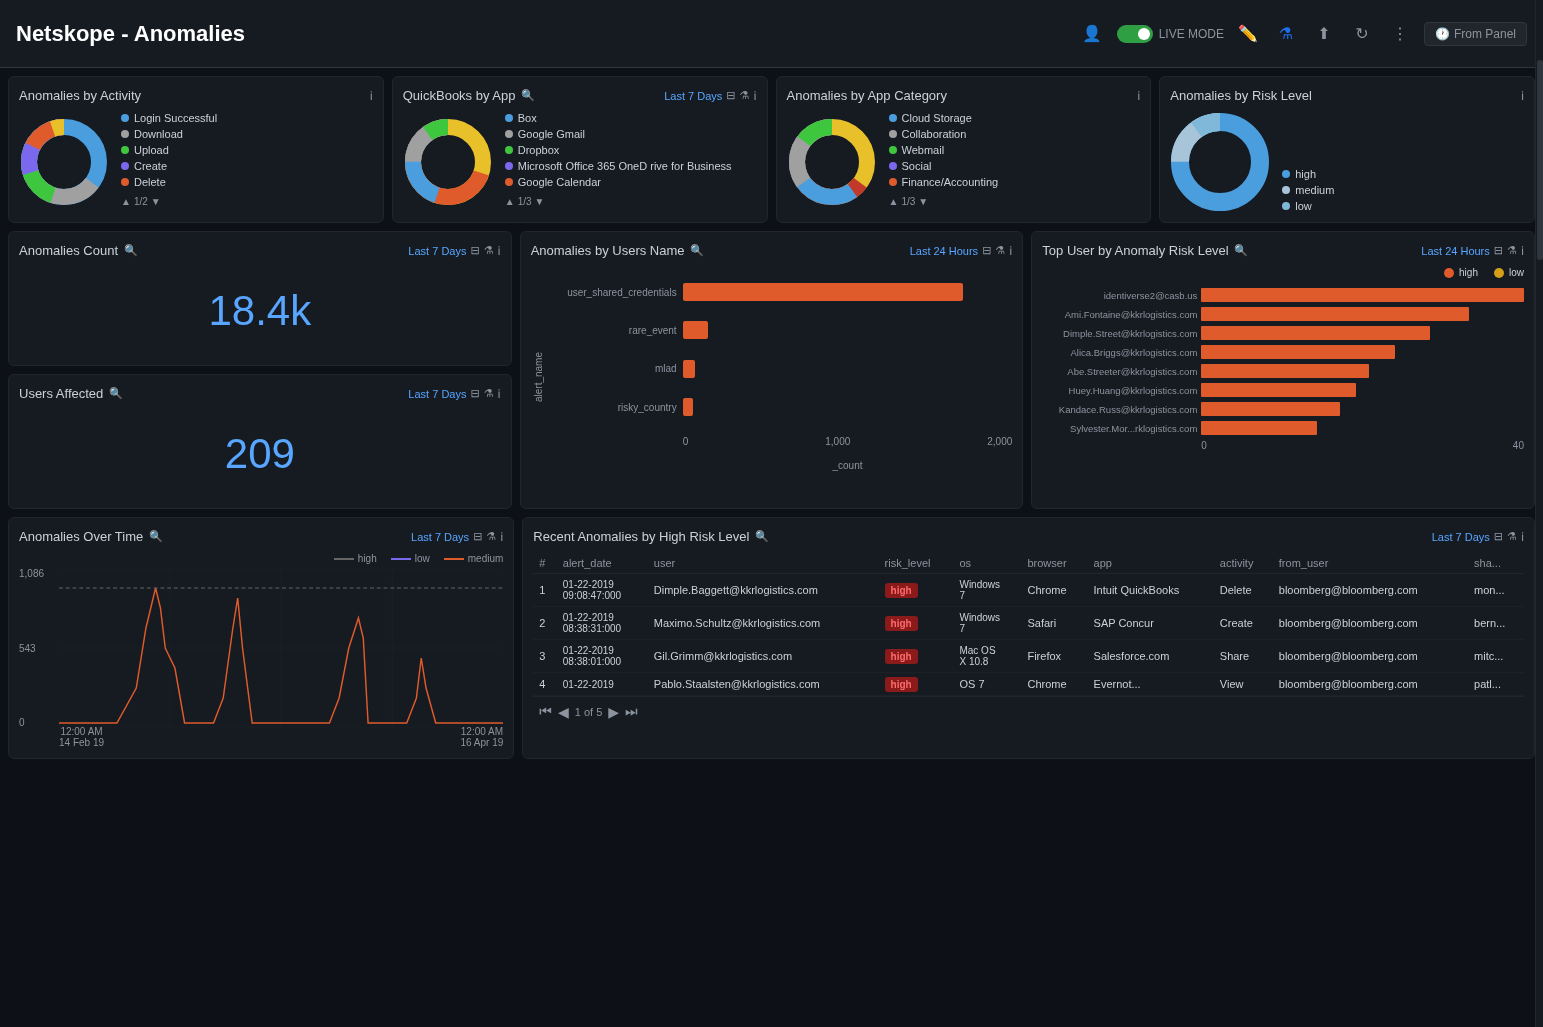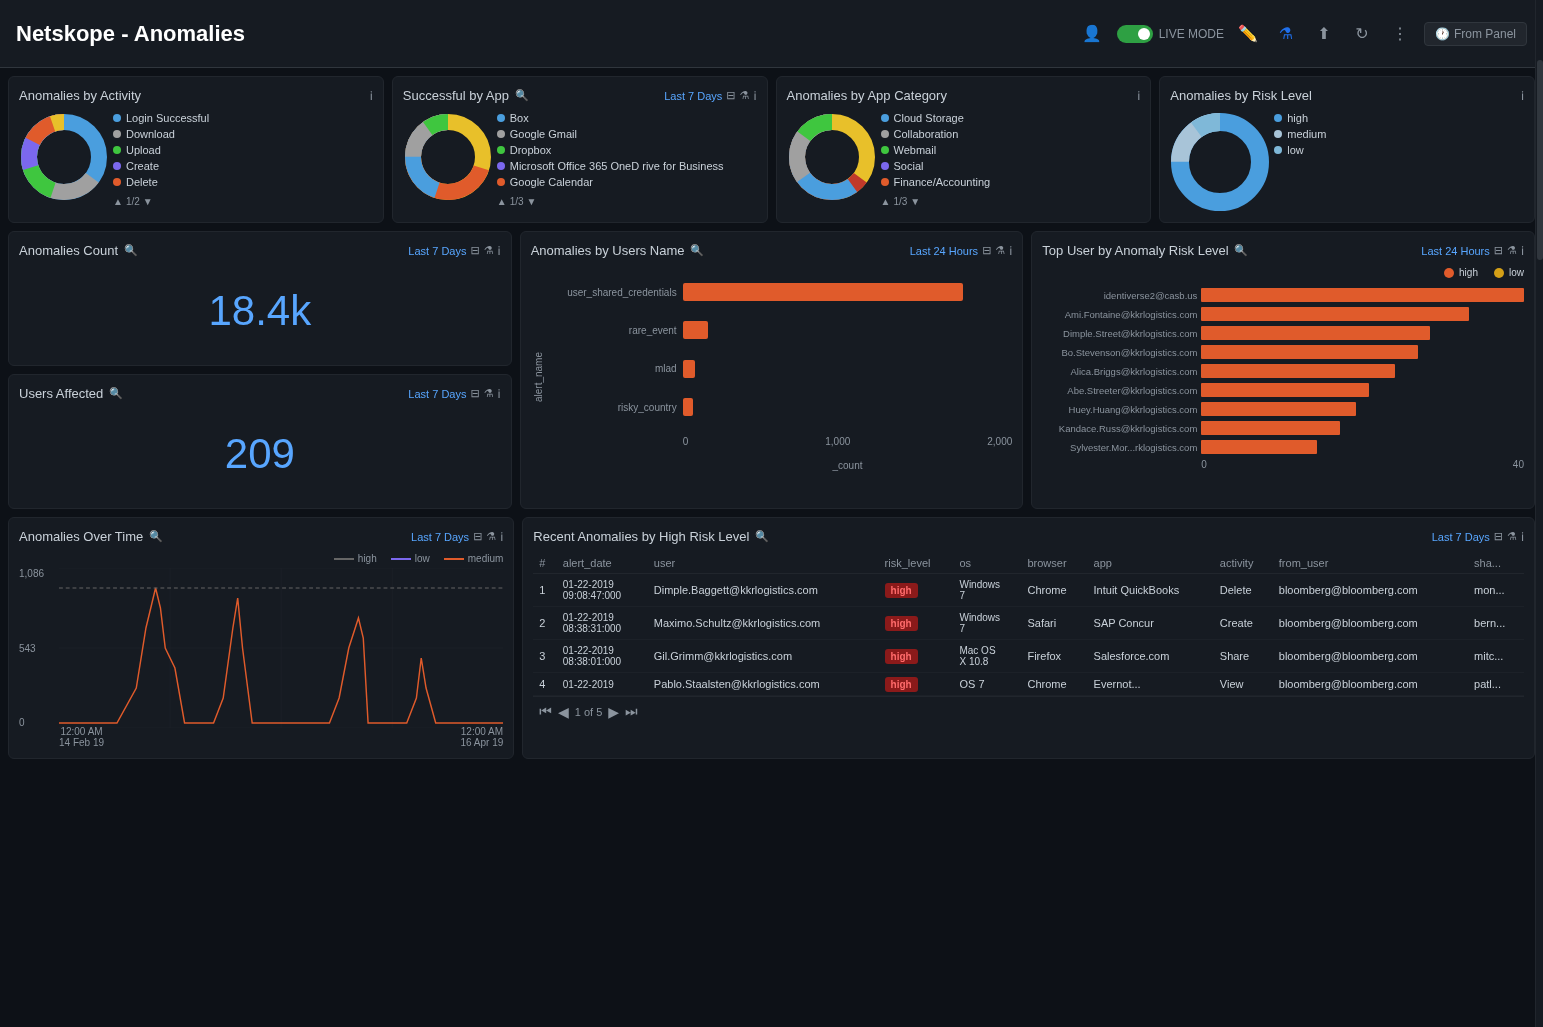--- a/index.html
+++ b/index.html
@@ -140,22 +140,22 @@
     .row3 {
       display: grid;
       grid-template-columns: 1fr 2fr;
       gap: 8px;
       padding: 8px;
     }
 
     
     .donut-wrapper {
       display: flex;
-      align-items: flex-start;
-      gap: 4px;
+      align-items: flex-end;
+      gap: 12px;
     }
     .donut-legend {
       display: flex;
       flex-direction: column;
       gap: 4px;
       font-size: 11px;
     }
     .legend-item {
       display: flex;
       align-items: center;
@@ -351,21 +351,21 @@
           <span>▲</span>
           <span>1/2</span>
           <span>▼</span>
         </div>
       </div>
     </div>
   </div>
 
   <div class="panel">
     <div class="panel-title">
-      <span>Successful by App</span>
+      <span>QuickBooks by App</span>
       <span class="small-icon">🔍</span>
       <div class="panel-title-controls">
         <span class="panel-badge">Last 7 Days</span>
         <span class="small-icon">⊟</span>
         <span class="small-icon">⚗</span>
         <span class="info-icon">ℹ</span>
       </div>
     </div>
     <div class="donut-wrapper">
       <svg width="90" height="90" viewBox="0 0 90 90">
@@ -593,26 +593,20 @@
       <div class="tu-row">
         <span class="tu-label">Ami.Fontaine@kkrlogistics.com</span>
         <div class="tu-bar-wrap">
           <div class="tu-bar" style="width:83%"></div>
         </div>
       </div>
       <div class="tu-row">
         <span class="tu-label">Dimple.Street@kkrlogistics.com</span>
         <div class="tu-bar-wrap">
           <div class="tu-bar" style="width:71%"></div>
-        </div>
-      </div>
-      <div class="tu-row">
-        <span class="tu-label">Bo.Stevenson@kkrlogistics.com</span>
-        <div class="tu-bar-wrap">
-          <div class="tu-bar" style="width:67%"></div>
         </div>
       </div>
       <div class="tu-row">
         <span class="tu-label">Alica.Briggs@kkrlogistics.com</span>
         <div class="tu-bar-wrap">
           <div class="tu-bar" style="width:60%"></div>
         </div>
       </div>
       <div class="tu-row">
         <span class="tu-label">Abe.Streeter@kkrlogistics.com</span>

